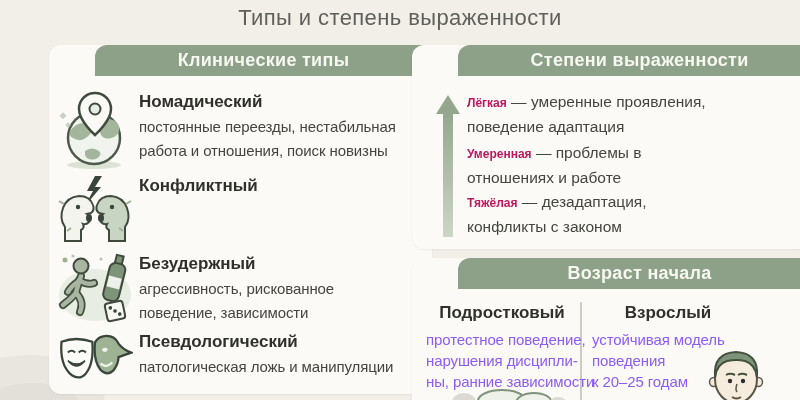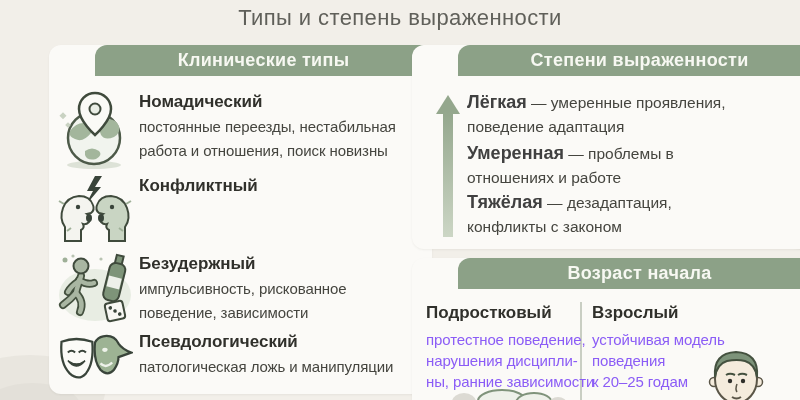--- a/index.html
+++ b/index.html
@@ -14,29 +14,29 @@
   #panel-severity{left:412px;top:45px;width:363px;height:204px;}
   #panel-onset{left:412px;top:258px;width:363px;height:142px;border-bottom-left-radius:0;border-bottom-right-radius:0;}
   .phead{height:31px;background:#8ca187;border-radius:12px 12px 0 0;display:flex;
         align-items:center;justify-content:center;color:#f7f8f2;font-size:18px;font-weight:bold;letter-spacing:.3px;}
   .citem{position:absolute;left:8px;width:322px;display:flex;}
   .cicon{width:76px;min-width:76px;margin-right:6px;position:relative;}
   .ctitle{font-size:17px;font-weight:bold;color:#30302b;line-height:21px;margin-bottom:3px;}
   .cdesc div{font-size:15px;line-height:24px;color:#45453f;white-space:nowrap;letter-spacing:-.1px;}
   .lvl{position:absolute;left:55px;width:300px;}
   .lvl div{font-size:15.5px;line-height:24px;white-space:nowrap;color:#45453f;}
-  .lvl b{font-size:18px;color:#404040;}
+  .lvl b{font-size:12px;color:#be185d;}
   #sev-arrow-head{position:absolute;left:24px;top:50px;width:0;height:0;
         border-left:12px solid transparent;border-right:12px solid transparent;border-bottom:19px solid #94a78d;}
   #sev-arrow-shaft{position:absolute;left:31px;top:67px;width:10px;height:125px;
         background:linear-gradient(to bottom,#94a78d,#ccd6c5);}
   .ocol{position:absolute;top:44px;}
   #onset-col-0{left:14px;width:152px;}
   #onset-col-1{left:180px;width:152px;}
-  .otitle{font-size:17px;font-weight:bold;color:#30302b;line-height:22px;margin-bottom:5px;}
+  .otitle{font-size:17px;font-weight:bold;color:#30302b;line-height:22px;margin-bottom:5px;text-align:center;}
   .ocol .odesc div{font-size:15px;line-height:21px;color:#8b5cf6;white-space:nowrap;letter-spacing:-.1px;}
   #onset-divider{position:absolute;left:168px;top:44px;width:2px;height:98px;background:#c9cec3;}
   #man-portrait{position:absolute;left:697px;top:344px;width:78px;height:70px;}
   #doodle{position:absolute;left:452px;top:386px;width:115px;height:14px;overflow:hidden;}
 </style>
 </head>
 <body>
 
 <div id="page">
 
@@ -127,21 +127,21 @@
             <circle cx="62" cy="62" r="1.8" fill="#39443a"></circle>
           </g>
           <circle cx="8" cy="7" r="2.5" fill="#9fb098"></circle>
           <circle cx="16" cy="3" r="1.6" fill="#b9c4b2"></circle>
           <circle cx="44" cy="6" r="1.6" fill="#b9c4b2"></circle>
         </svg>
       </span>
       <div>
         <div class="ctitle">Безудержный</div>
         <div class="cdesc">
-          <div>импульсивность, рискованное</div>
+          <div>агрессивность, рискованное</div>
           <div>поведение, зависимости</div>
         </div>
       </div>
     </div>
 
     <div class="citem" style="top:286px;">
       <span class="cicon">
         <svg width="76" height="54" viewBox="0 0 84 54">
           <path d="M42,10 Q40,30 48,40 Q56,48 63,40 Q68,33 68,26 L82,21 Q72,17 68,11 Q63,1 51,3 Q45,4 42,10 Z" fill="#9db394" stroke="#39443a" stroke-width="2.5"></path>
           <path d="M5,9 Q3,33 14,44 Q24,53 32,44 Q41,33 39,9 Q21,3 5,9 Z" fill="#fbfbf7" stroke="#39443a" stroke-width="2.5"></path>

